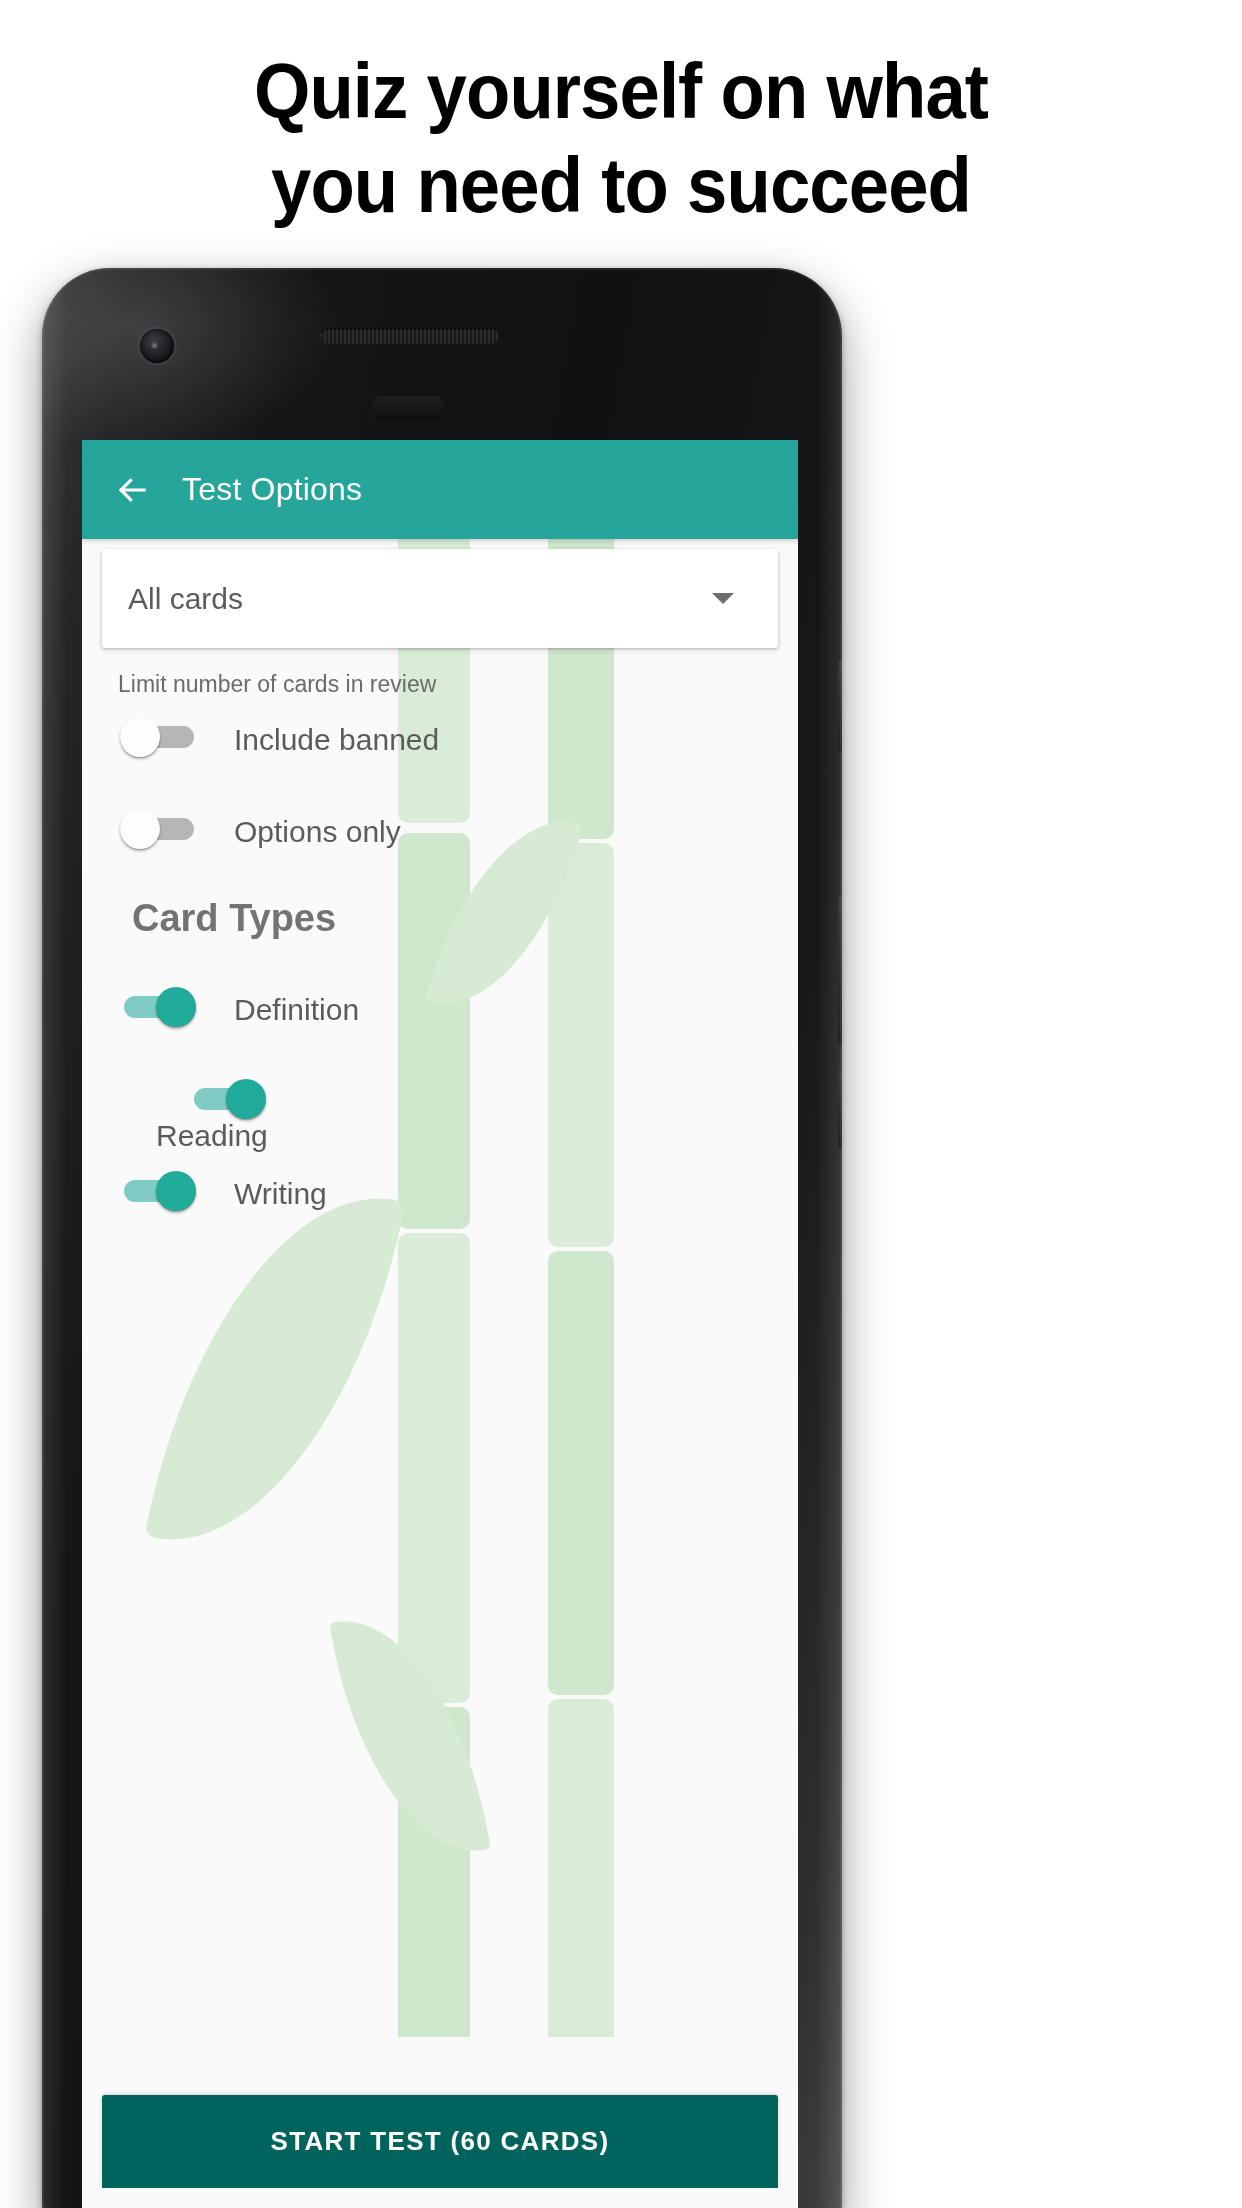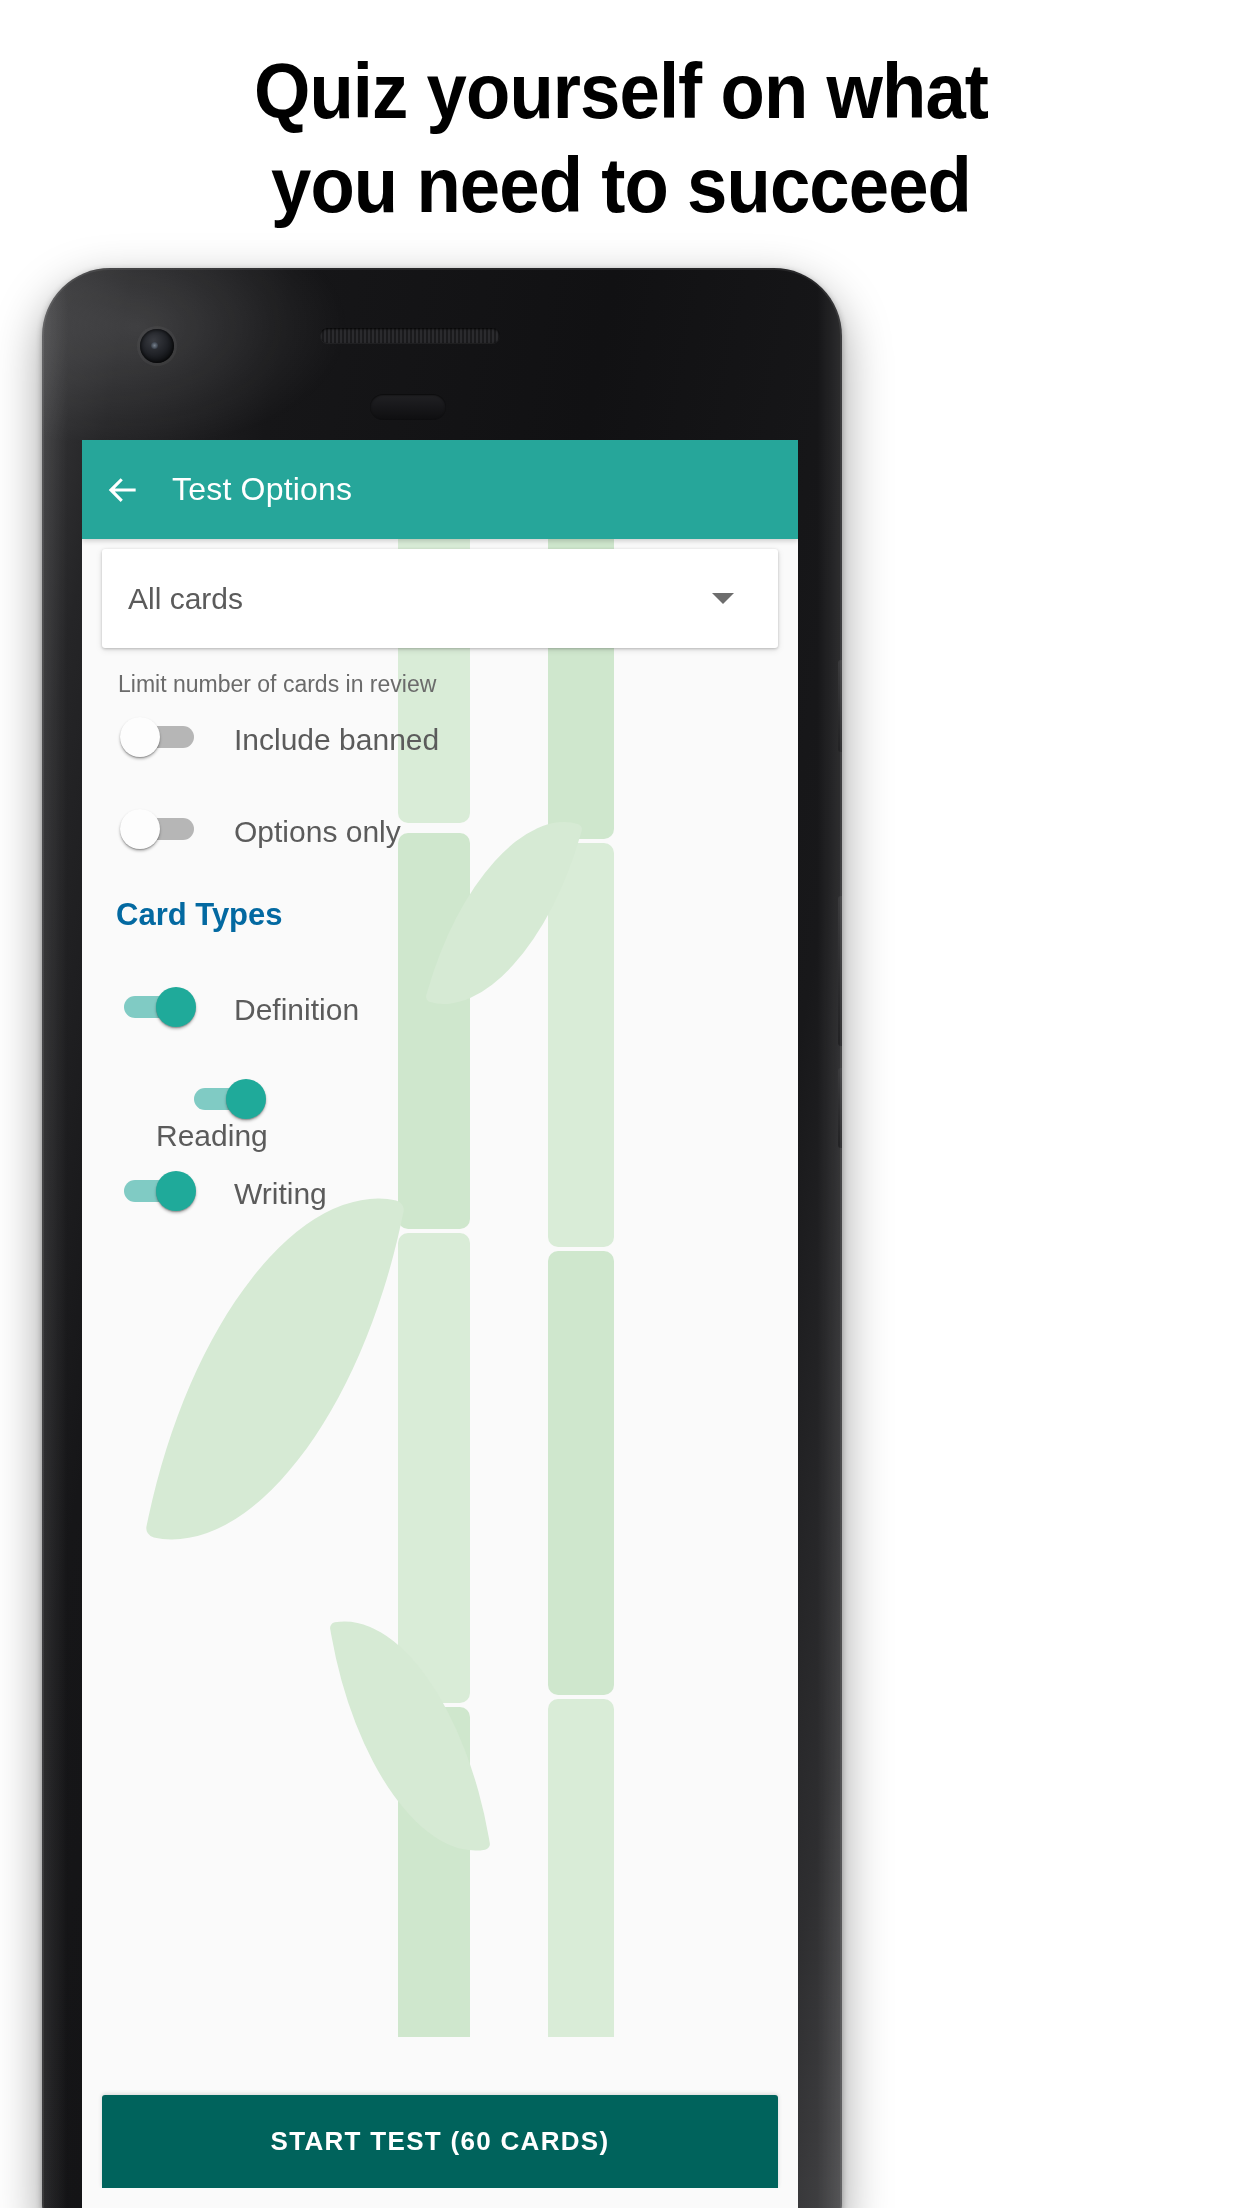--- a/index.html
+++ b/index.html
@@ -114,21 +114,21 @@
   }
   .status-icons { margin-left:auto; display:flex; align-items:center; gap:14px; }
   .status-icons svg { display:block; }
 
   
   .appbar {
     position:relative;
     height:99px; width:100%;
     background:#26a69a;
     display:flex; align-items:center;
-    padding-left:14px;
+    padding-left:24px;
     box-shadow:0 2px 5px rgba(0,0,0,.18);
     z-index:6;
   }
   .back-btn {
     width:54px; height:54px;
     display:flex; align-items:center; justify-content:center;
     flex:0 0 auto; cursor:pointer;
   }
   .appbar-title {
     margin-left:22px;
@@ -194,22 +194,22 @@
     position:absolute; top:0;
     width:40px; height:40px; border-radius:50%;
     box-shadow:0 2px 3px rgba(0,0,0,.28), 0 1px 1px rgba(0,0,0,.20);
   }
   .switch.off .track { background:#b6b6b6; }
   .switch.off .thumb { left:0; background:#fdfdfd; }
   .switch.on .track { background:#80cbc4; }
   .switch.on .thumb { left:36px; background:#1faa9a; }
 
   .section-title {
-    position:absolute; left:34px;
-    font-size:31px; font-weight:bold; color:#0369a1;
+    position:absolute; left:50px;
+    font-size:38px; font-weight:bold; color:#737373;
     z-index:2;
   }
 
   
   .start-btn {
     position:absolute; left:20px; bottom:0;
     width:676px; height:93px;
     background:#00635c;
     border-radius:3px 3px 0 0;
     display:flex; align-items:center; justify-content:center;

